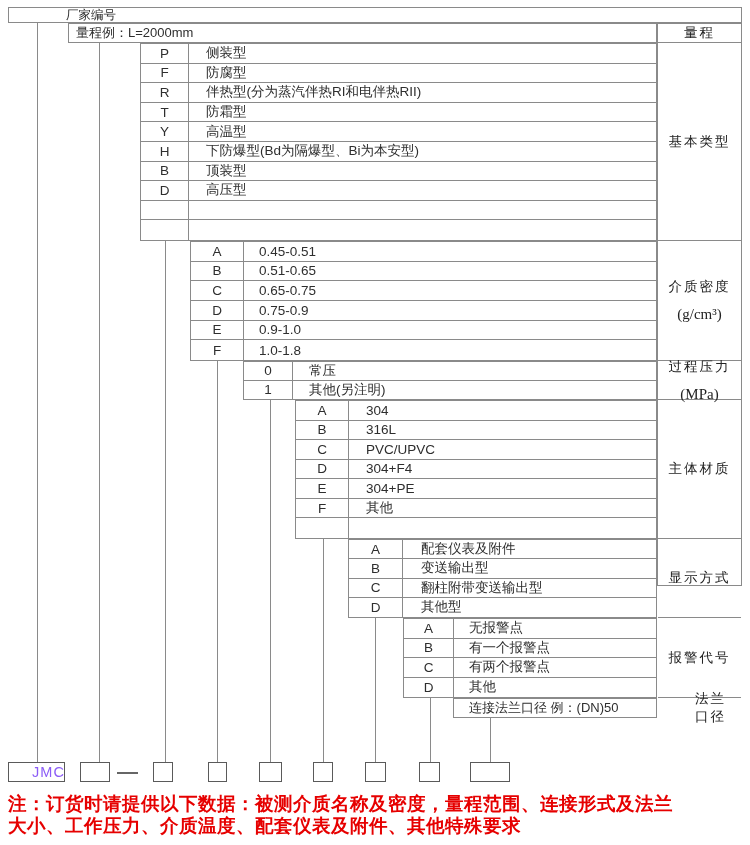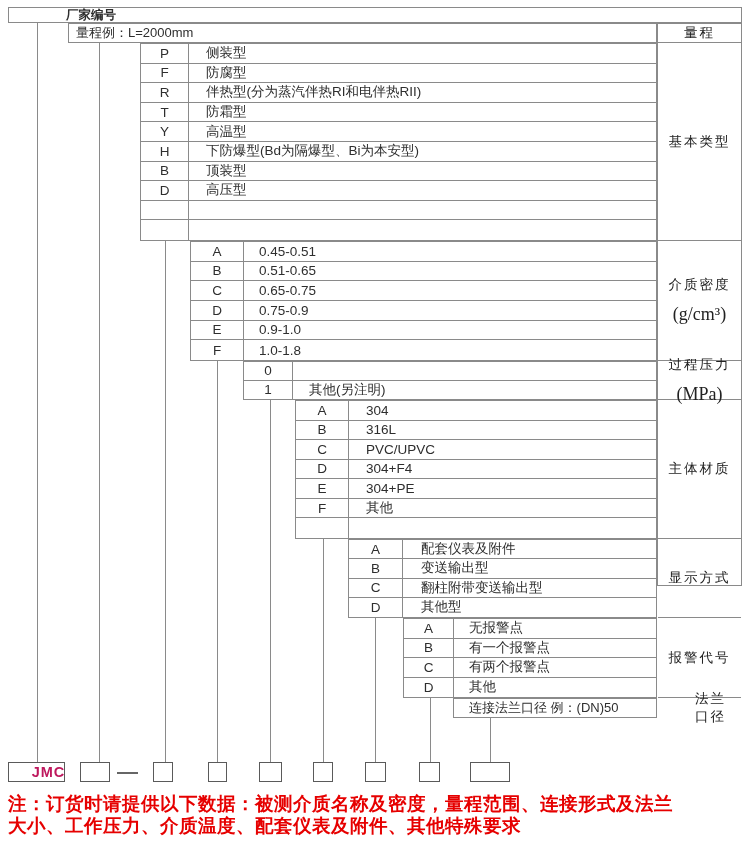--- a/index.html
+++ b/index.html
@@ -1,20 +1,20 @@
 <!DOCTYPE html>
 <html><head>
 <meta charset="utf-8">
 <style>
   html,body{margin:0;padding:0;background:#fff;}
   .canvas{position:relative;width:750px;height:845px;background:#fff;
           font-family:"Liberation Sans","DejaVu Sans",sans-serif;color:#2e2e2e;}
   .box{position:absolute;border:1px solid #8a8a8a;box-sizing:border-box;background:#fff;}
   
-  .toprow{left:8px;top:7px;width:734px;height:16px;display:flex;align-items:center;font-size:12.5px;font-weight:bold;}
+  .toprow{left:8px;top:7px;width:734px;height:16px;display:flex;align-items:center;font-size:12.5px;}
   .toprow span{padding-left:57px;}
   
   .rangerow{left:68px;top:23px;width:589px;height:20px;display:flex;align-items:center;font-size:13px;}
   .rangerow span{padding-left:7px;}
   
   .grp{position:absolute;border:1px solid #8a8a8a;box-sizing:border-box;background:#fff;}
   .row{display:flex;align-items:stretch;border-bottom:1px solid #8a8a8a;box-sizing:border-box;font-size:13.5px;}
   .grp .row:last-child{border-bottom:none;}
   .k{display:flex;align-items:center;justify-content:center;border-right:1px solid #8a8a8a;box-sizing:border-box;flex:0 0 auto;}
   .v{display:flex;align-items:center;flex:1 1 auto;}
@@ -25,27 +25,27 @@
   #g5{left:348px;top:539px;width:309px;height:79px;} #g5 .row{height:19.25px;} #g5 .k{width:54px;} #g5 .v{padding-left:18px;}
   #g6{left:403px;top:618px;width:254px;height:80px;} #g6 .row{height:19.5px;} #g6 .k{width:50px;} #g6 .v{padding-left:15px;}
   #g7{left:453px;top:698px;width:204px;height:20px;display:flex;align-items:center;font-size:13px;}
   #g7 span{padding-left:15px;}
   
   .labelcol{left:657px;top:23px;width:85px;height:563px;}
   .lcell{display:flex;flex-direction:column;align-items:center;justify-content:center;
          border-bottom:1px solid #8a8a8a;box-sizing:border-box;
          font-family:"Liberation Serif","DejaVu Serif",serif;font-size:13.5px;color:#222;letter-spacing:2px;}
   .lcell:last-child{border-bottom:none;}
-  .lcell .sub{font-size:18px;letter-spacing:0;margin-top:10px;}
+  .lcell .sub{font-size:15px;letter-spacing:0;margin-top:10px;}
   
   .cl{position:absolute;width:1px;background:#8a8a8a;}
   
   .mbox{position:absolute;top:762px;height:20px;border:1.5px solid #5a5a5a;box-sizing:border-box;background:#fff;
         display:flex;align-items:center;justify-content:center;}
-  .jmc{font-weight:bold;font-size:14.5px;letter-spacing:1px;color:#be185d;padding-left:24px;}
+  .jmc{font-weight:normal;font-size:14.5px;letter-spacing:1px;color:#8b5cf6;padding-left:24px;}
   .dashsep{position:absolute;left:117px;top:761px;height:20px;display:flex;align-items:center;
            font-size:21px;font-weight:bold;color:#666;}
   
   .note{position:absolute;left:8px;top:793px;width:740px;color:#e60000;font-weight:bold;
         font-size:18.5px;line-height:22px;letter-spacing:0.5px;}
 </style>
 </head>
 <body>
 
 <div class="canvas">
@@ -124,20 +124,21 @@
       </div>
     <div class="row">
         <span class="k">F</span>
         <span class="v">1.0-1.8</span>
       </div>
   </div>
 
   <div class="grp" id="g3">
     <div class="row">
         <span class="k">0</span>
+        <span class="v">常压</span>
       </div>
     <div class="row">
         <span class="k">1</span>
         <span class="v">其他(另注明)</span>
       </div>
   </div>
 
   <div class="grp" id="g4">
     <div class="row">
         <span class="k">A</span>

